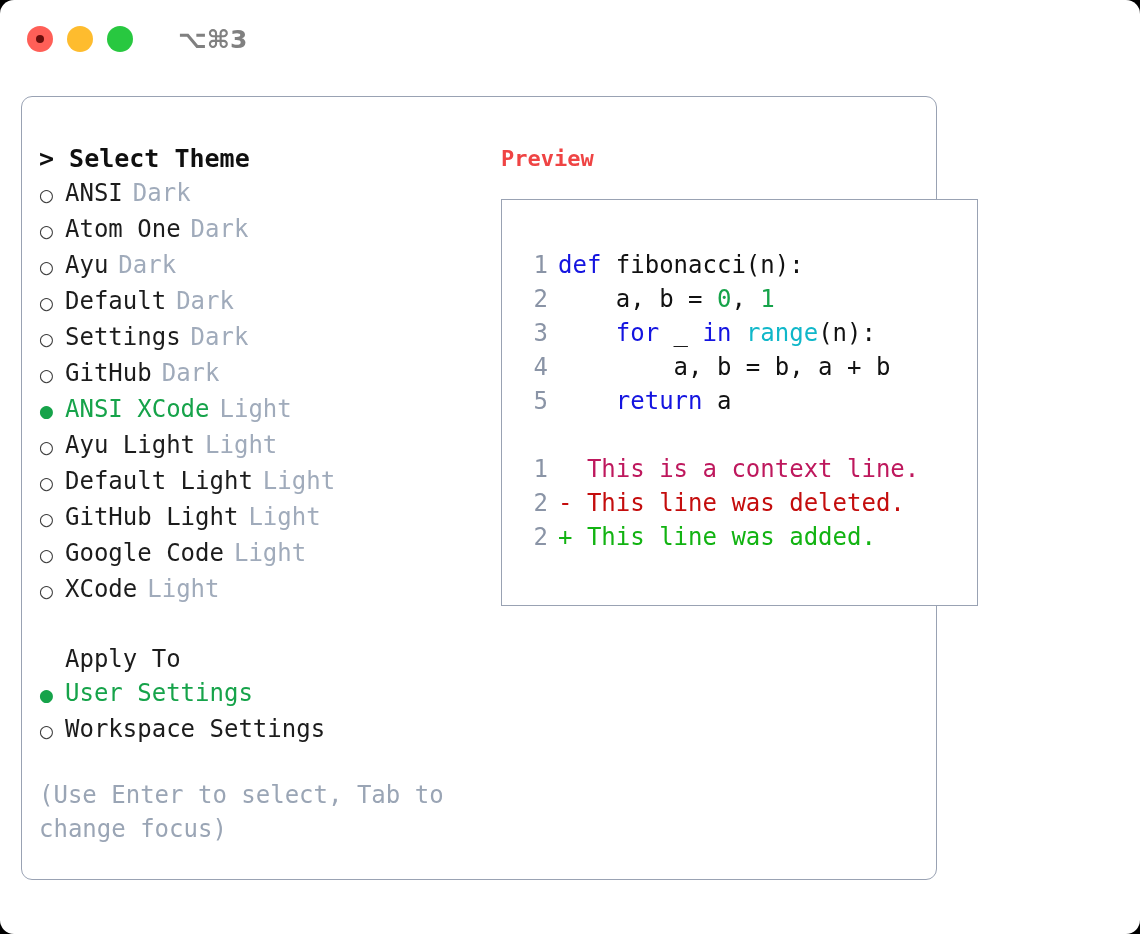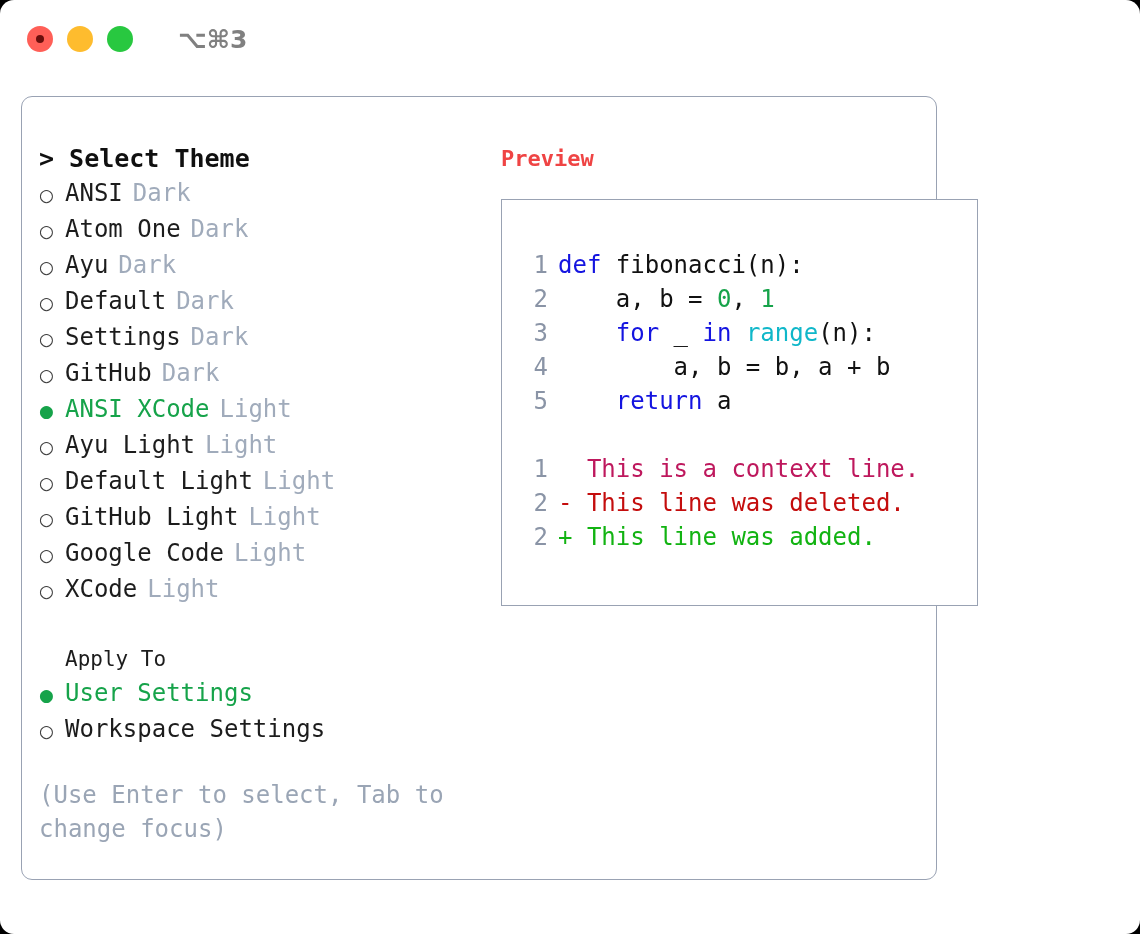--- a/index.html
+++ b/index.html
@@ -117,21 +117,21 @@
   }
   .marker.sel { color: #16a34a; }
   .name   { color: #1c1c1c; }
   .name.sel { color: #16a34a; }
   .variant {
     color: #a0abbb;
     margin-left: 10px;
   }
   .apply-head {
     margin-left: 26px;
-    font-size: 21px;
+    font-size: 24px;
     color: #1c1c1c;
     line-height: 34px;
     white-space: pre;
   }
   .gap-sm { height: 34px; }
   .hint {
     margin-top: 30px;
     font-size: 24px;
     line-height: 34px;
     color: #9aa5b5;

